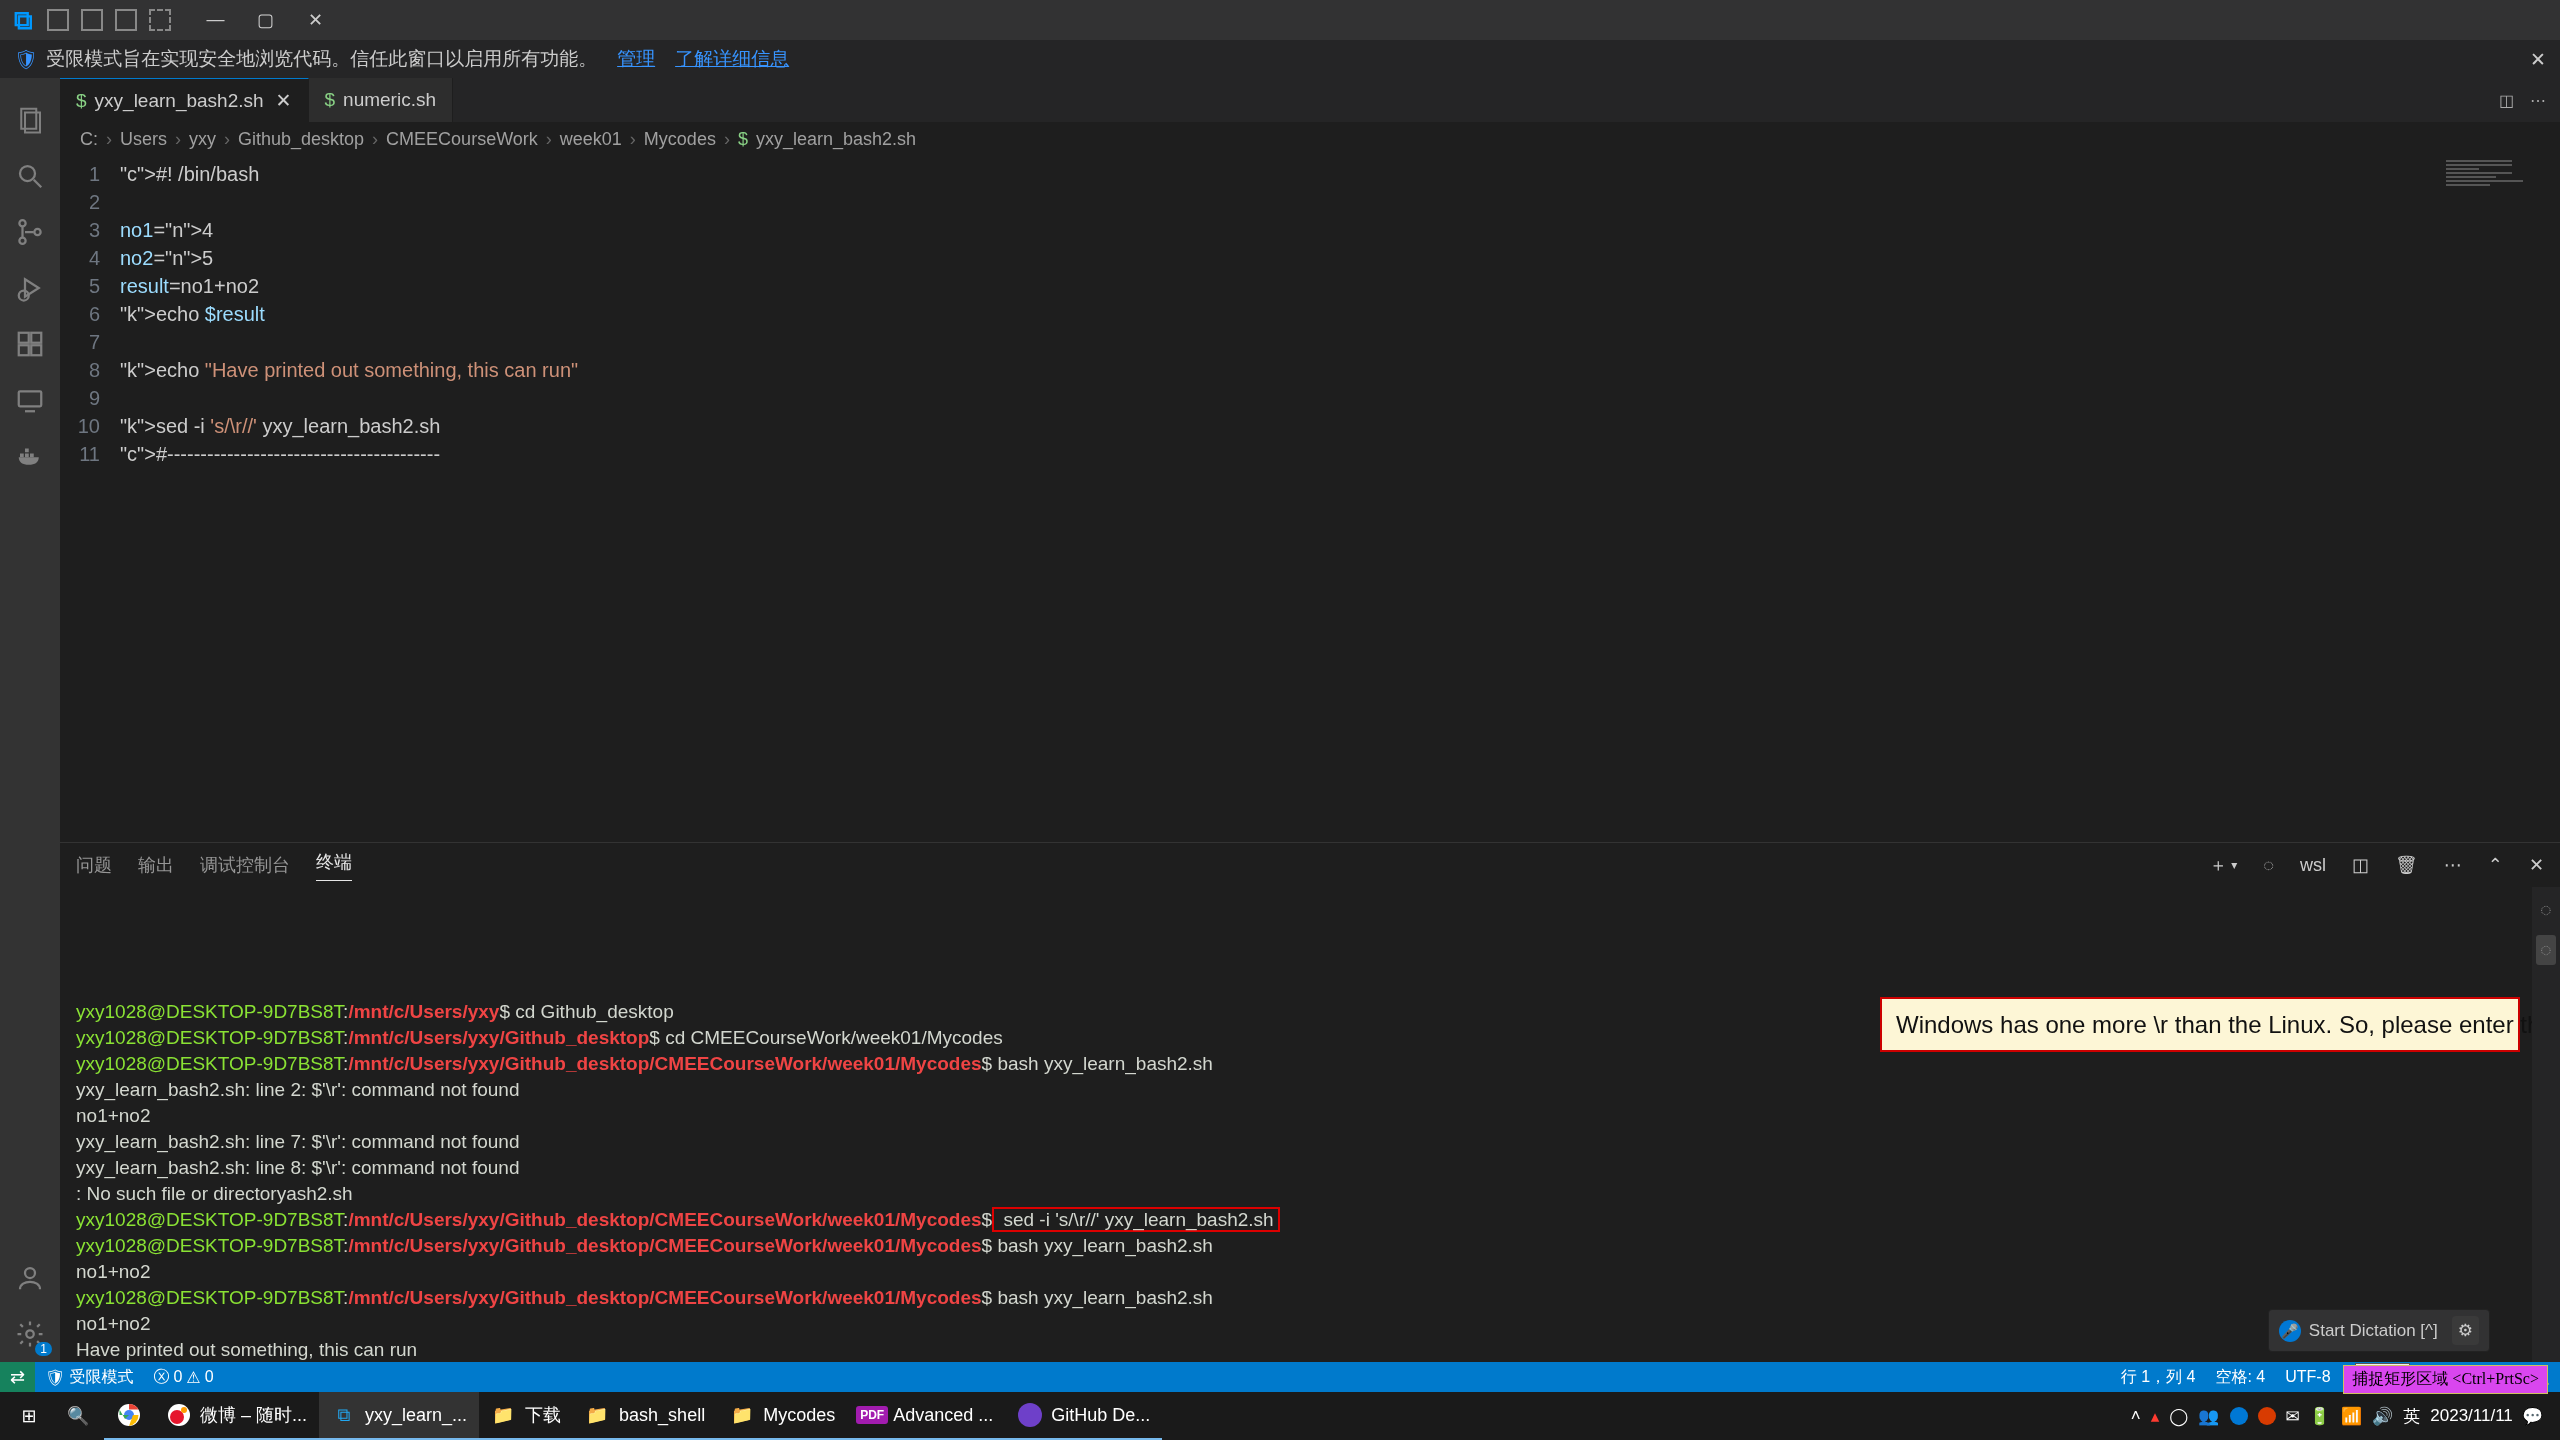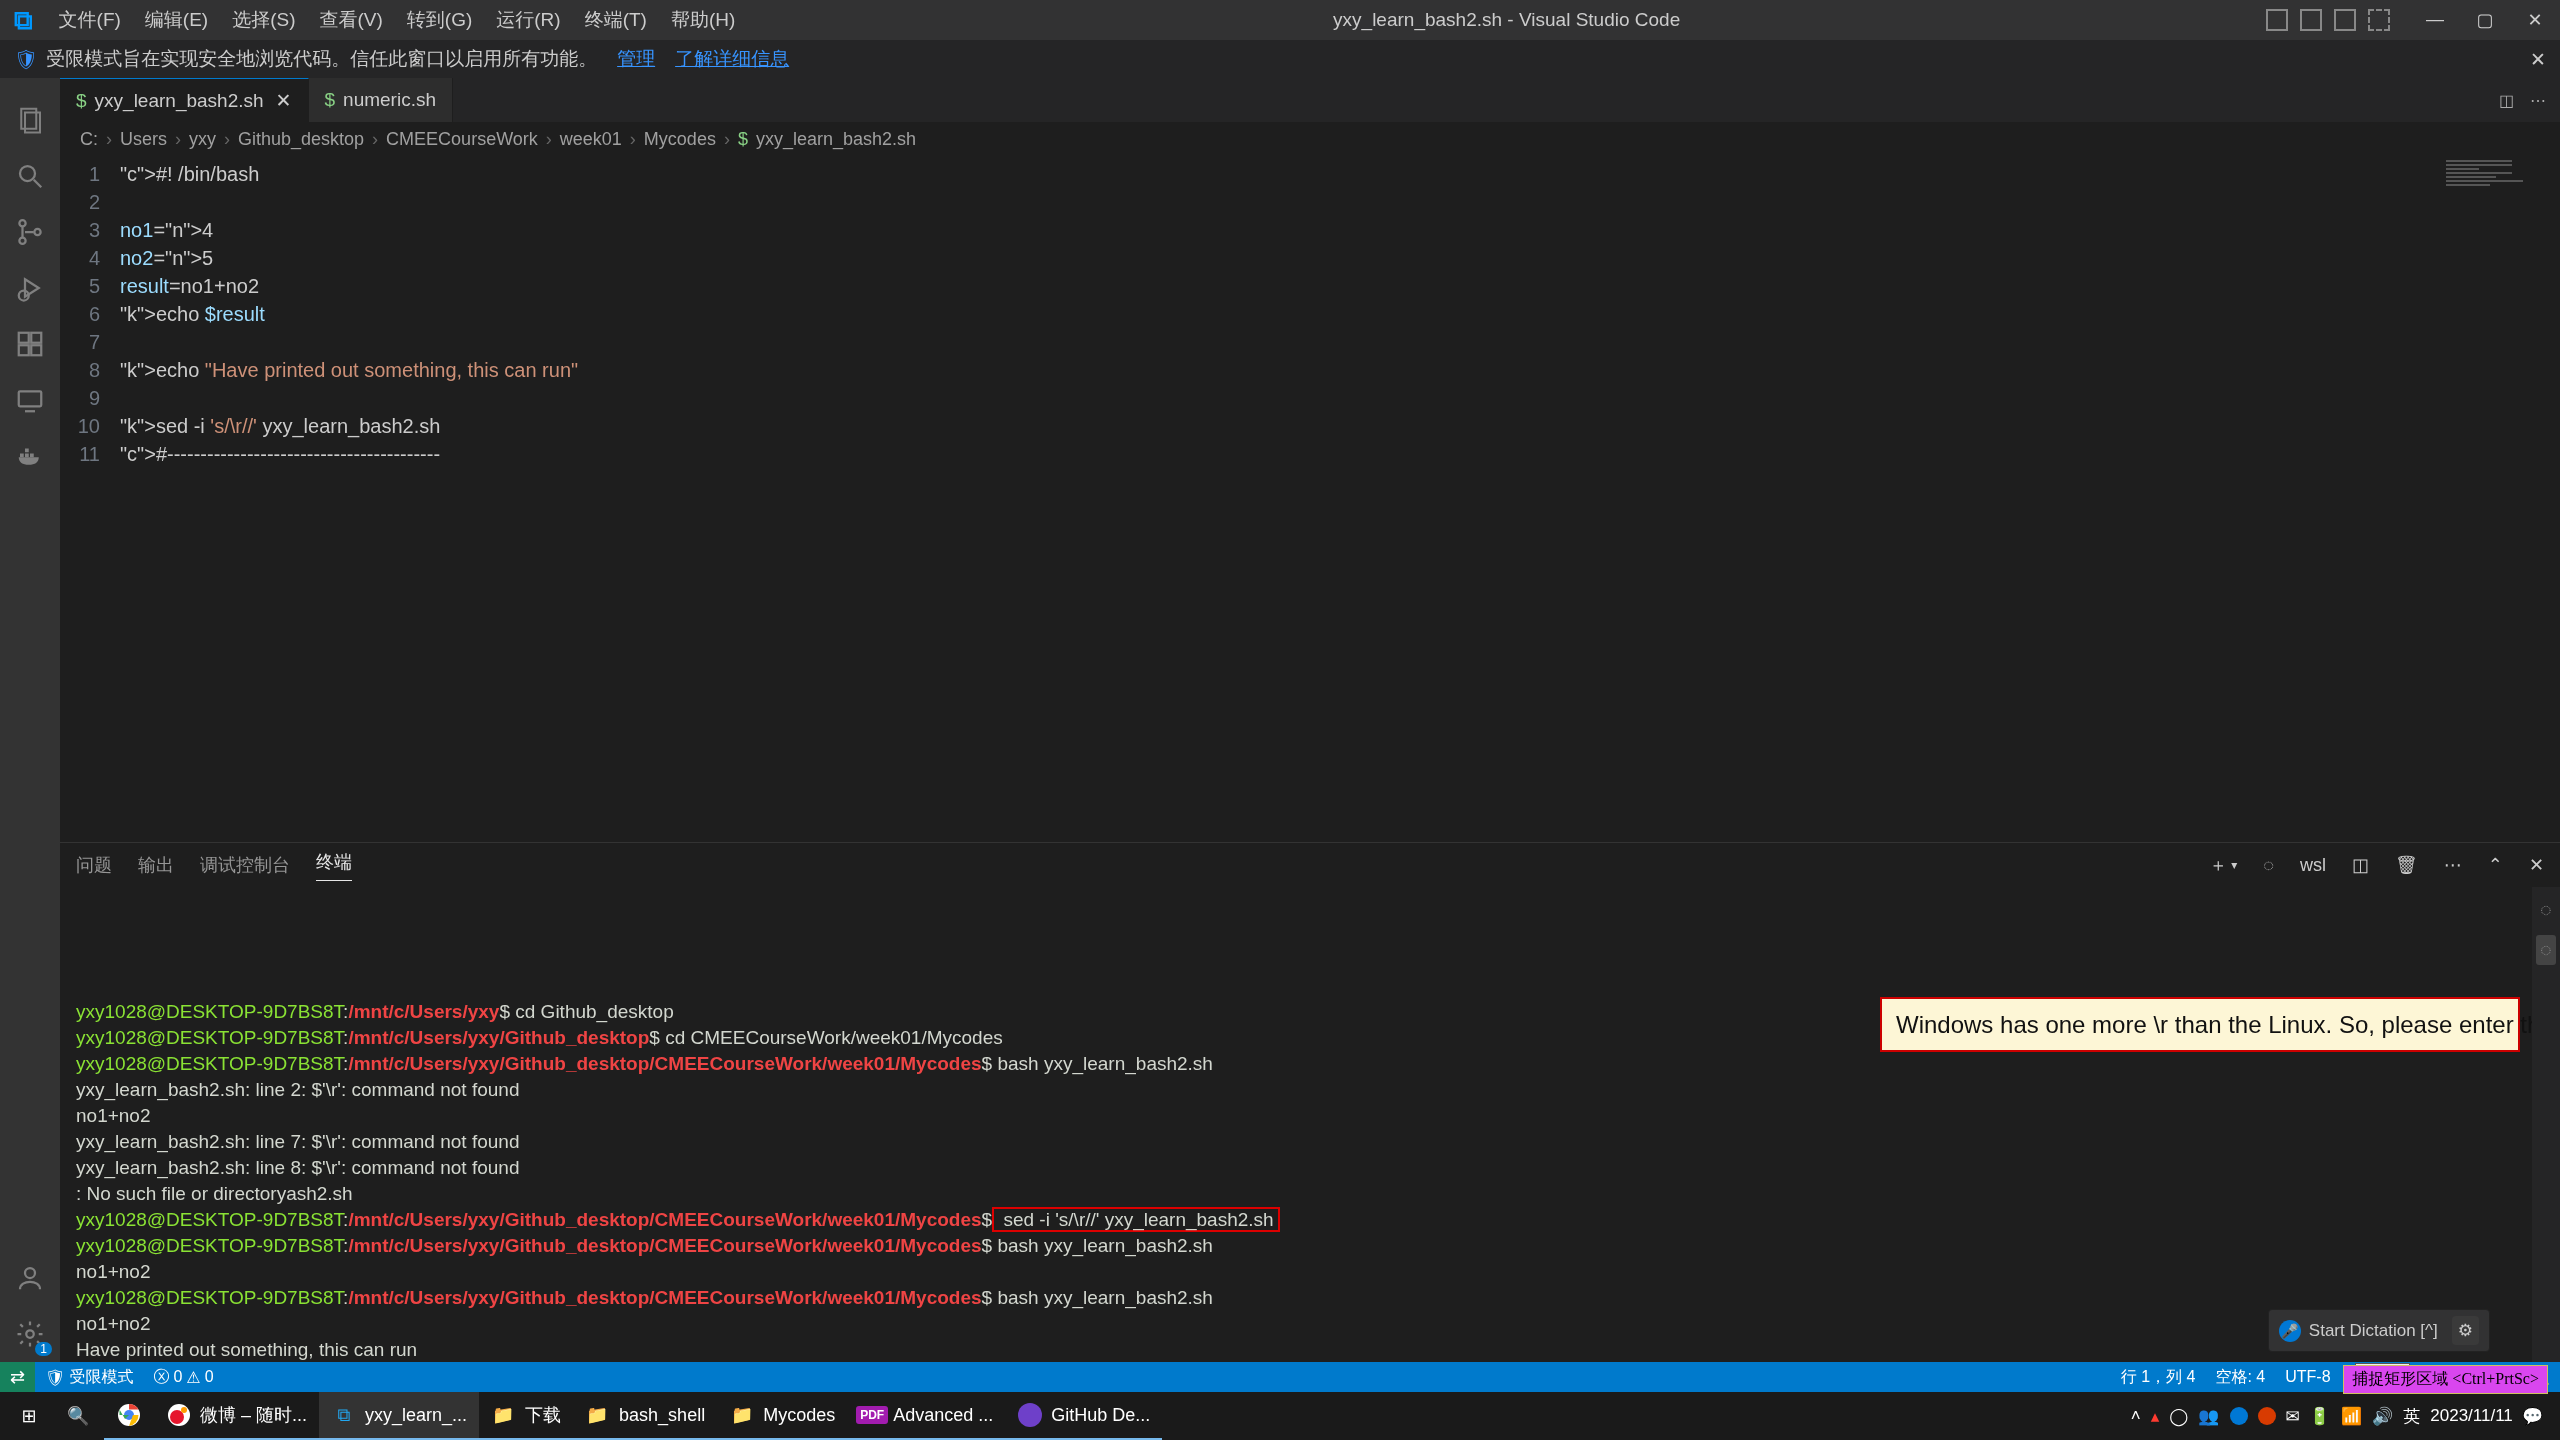--- a/index.html
+++ b/index.html
@@ -106,31 +106,20 @@
 .gh-ic { background: #6e40c9; width: 24px; height: 24px; border-radius: 50%; display: inline-block; }
 .chrome-ic { border-radius: 50%; }
 </style>
 </head>
 <body>
 
 <div class="app">
 
   <div class="title-bar">
     <div class="logo">⧉</div>
-    <div class="menu-bar">
-      <span>文件(F)</span>
-      <span>编辑(E)</span>
-      <span>选择(S)</span>
-      <span>查看(V)</span>
-      <span>转到(G)</span>
-      <span>运行(R)</span>
-      <span>终端(T)</span>
-      <span>帮助(H)</span>
-    </div>
-    <div class="title-center">yxy_learn_bash2.sh - Visual Studio Code</div>
     <div class="layout-icons">
       <div></div>
       <div></div>
       <div></div>
       <div style="border-style:dashed"></div>
     </div>
     <div class="window-controls">
       <div>—</div>
       <div>▢</div>
       <div>✕</div>

